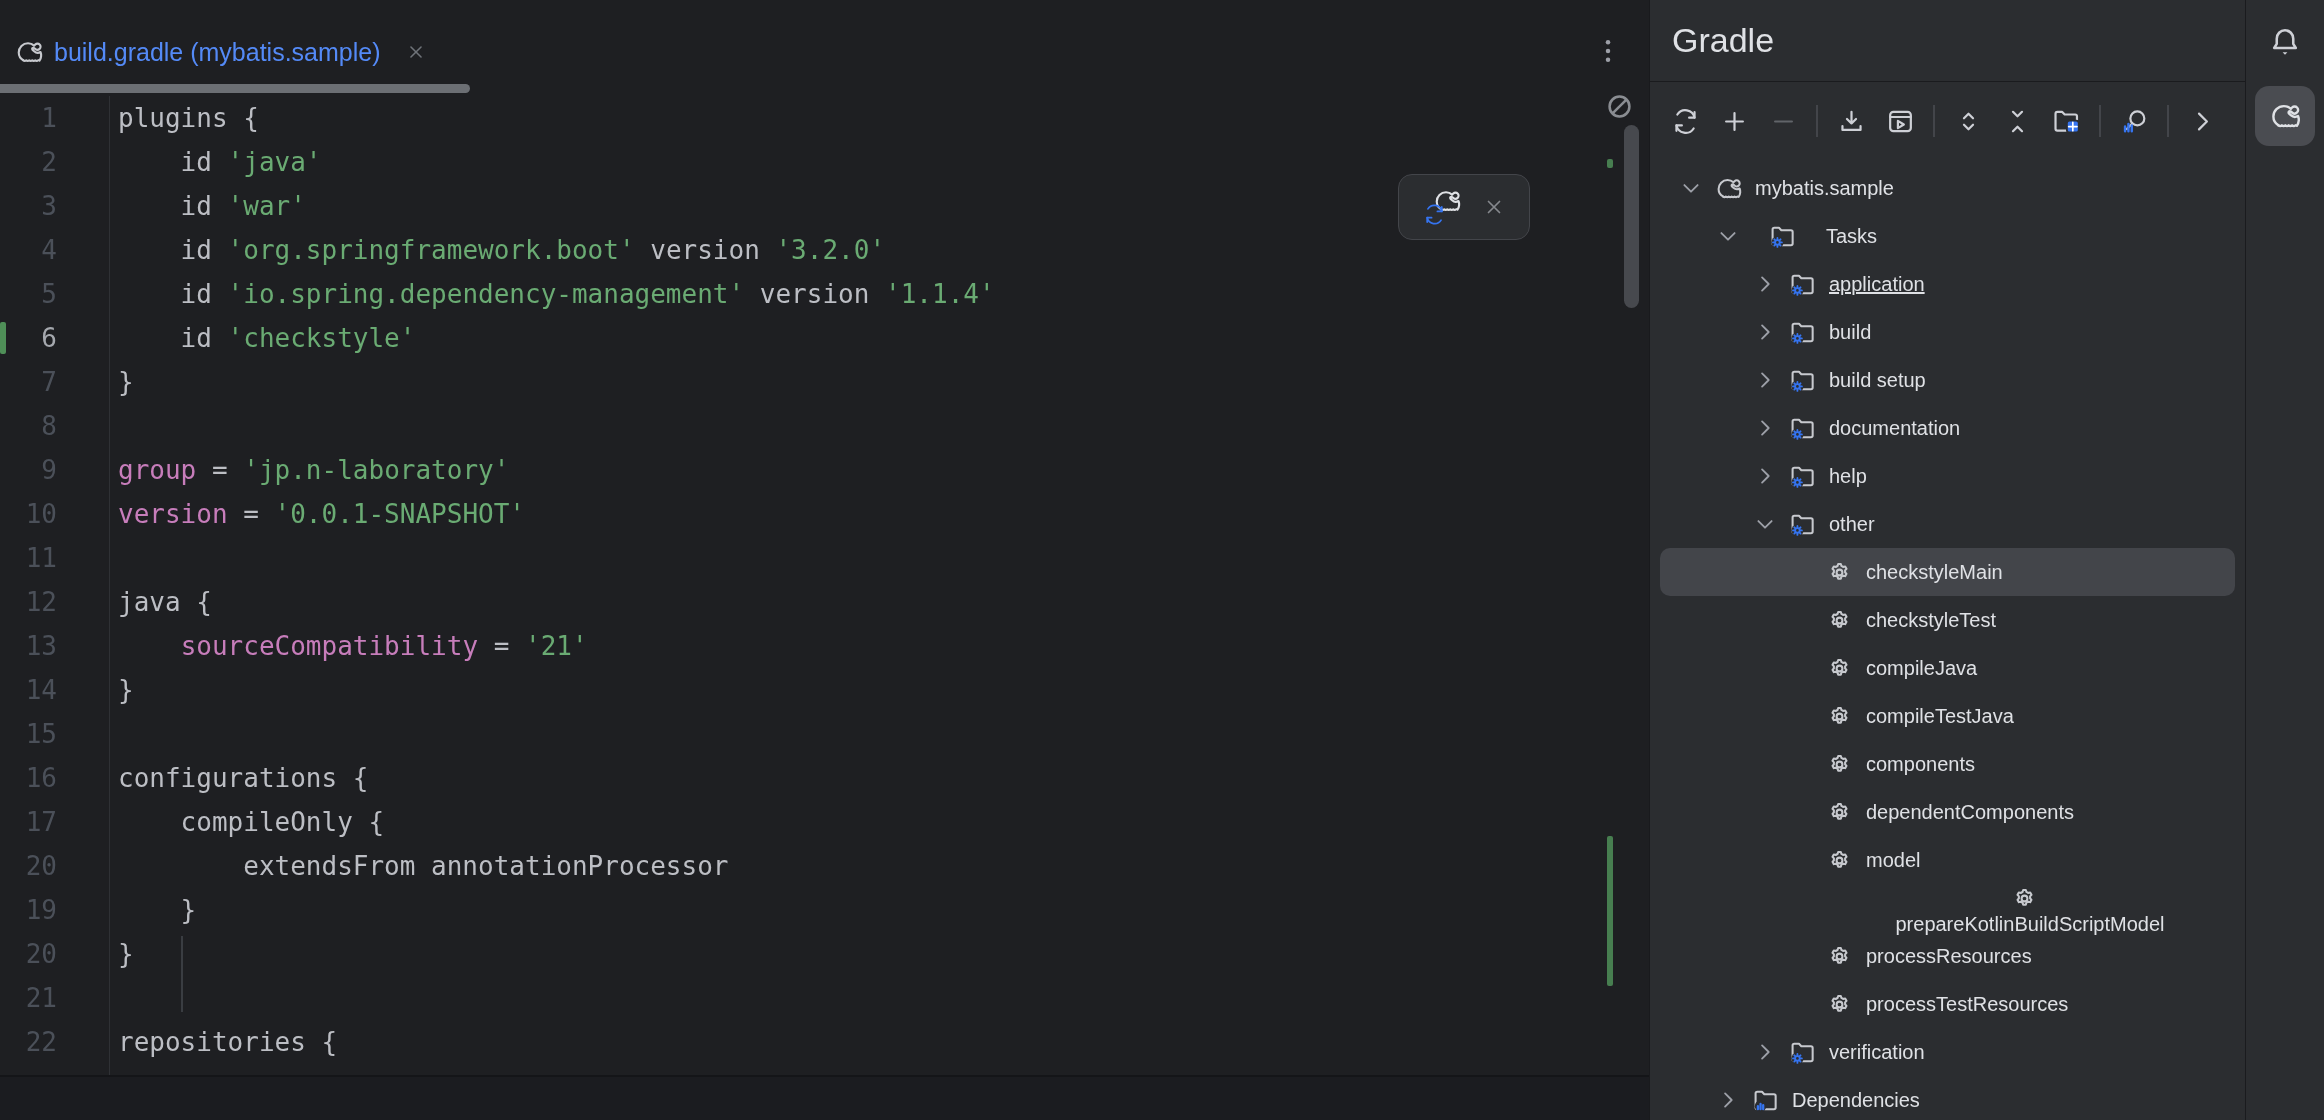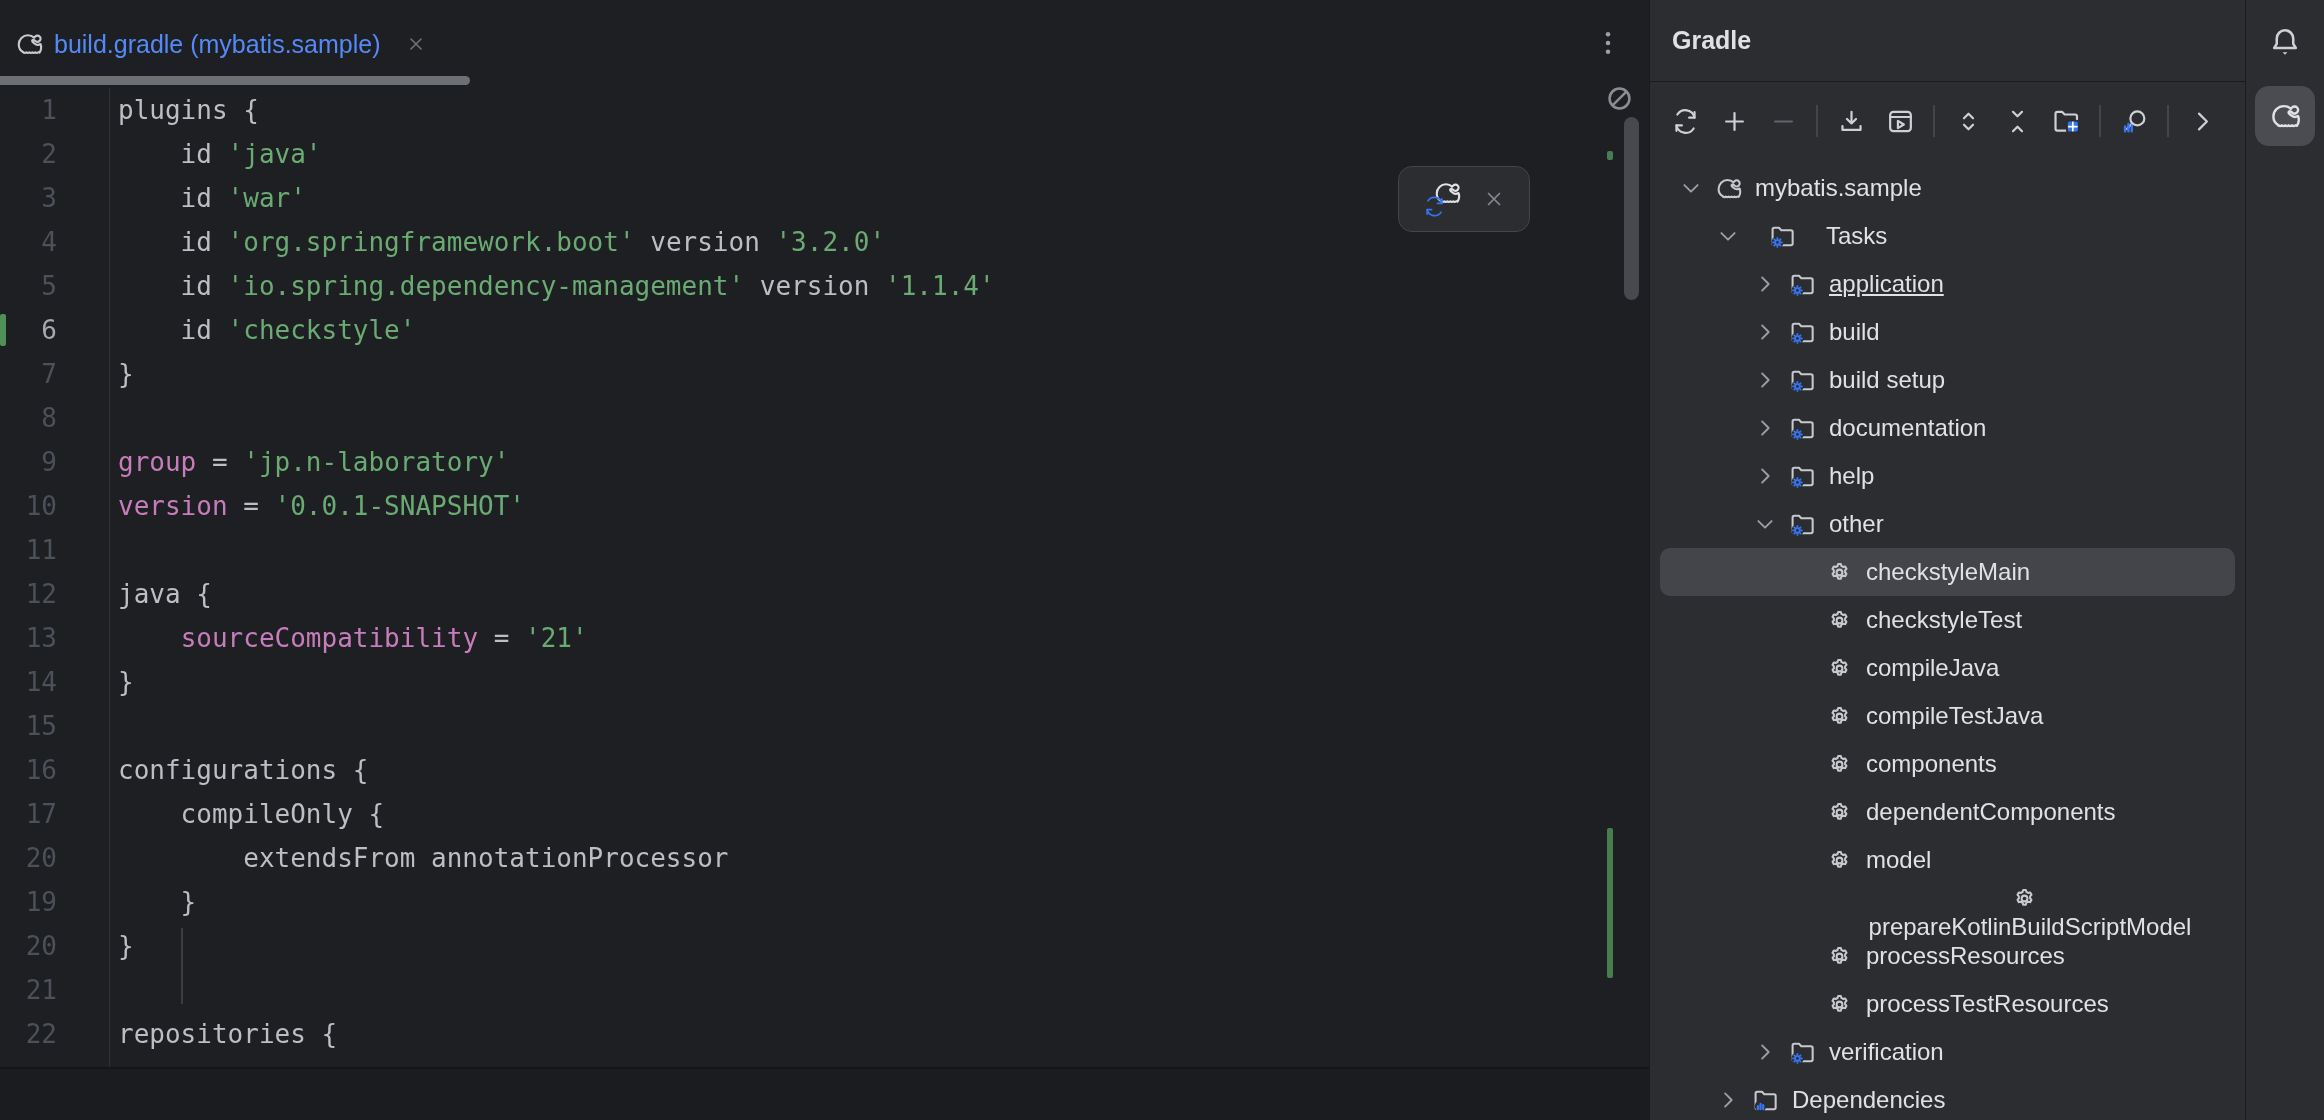--- a/index.html
+++ b/index.html
@@ -10,21 +10,21 @@
   }
   *{margin:0;padding:0;box-sizing:border-box}
   html,body{width:2324px;height:1120px;overflow:hidden;background:var(--editor-bg);
     font-family:"Liberation Sans","DejaVu Sans",sans-serif}
   .abs{position:absolute}
   svg.i{width:100%;height:100%;display:block;fill:none;stroke:currentColor;
     stroke-width:1.7;stroke-linecap:round;stroke-linejoin:round}
   button{background:none;border:none;cursor:pointer;color:inherit;font:inherit}
 
   
-  #editor-pane{position:absolute;left:0;top:0;width:1649px;height:972px;background:var(--editor-bg)}
+  #editor-pane{position:absolute;left:0;top:8px;width:1649px;height:972px;background:var(--editor-bg)}
   #tabbar{position:relative;height:88px;background:var(--editor-bg)}
   .tab{position:absolute;left:0;top:0;height:88px;display:flex;align-items:center;
     padding:0 26px 0 14px;gap:10px}
   .tab-ic{width:30px;height:30px;color:#c7c9ce;flex:none}
   .tab-title{font-size:25px;color:var(--tab-blue);white-space:nowrap}
   .tab-close{width:22px;height:22px;color:#6f7379;margin-left:14px}
   .tab-underline{position:absolute;left:0;top:76px;width:470px;height:9px;
     background:#6c6f74;border-radius:0 5px 5px 0}
   #kebab{position:absolute;right:26px;top:26px;width:30px;height:34px;color:#9da0a8}
 
@@ -52,31 +52,31 @@
   .stripe-mark{left:1607px;width:6px;background:var(--vcs-green);border-radius:2px;opacity:.85}
   #mark-small{top:151px;height:9px}
   #mark-tall{top:828px;height:150px}
   #editor-bottom{left:0;top:1067px;width:1649px;height:53px;background:#1b1c20;border-top:2px solid #141518}
 
   
   #gradle-panel{position:absolute;left:1649px;top:0;width:596px;height:1120px;
     background:var(--panel-bg);border-left:1.5px solid #191a1d}
   #gp-header{height:82px;display:flex;align-items:center;padding-left:22px;
     border-bottom:1.5px solid var(--divider)}
-  #gp-title{font-size:25px;font-weight:bold;color:var(--tree-fg)}
+  #gp-title{font-size:34px;font-weight:normal;color:var(--tree-fg)}
   #gp-toolbar{display:flex;align-items:center;height:78px;padding:0 12px;gap:3px}
   .tb-btn{width:46px;height:44px;border-radius:8px;display:flex;align-items:center;
     justify-content:center;color:var(--icon)}
   .tb-btn .bi{width:31px;height:31px}
   .tb-btn.dis{color:#616469}
   .tb-div{width:2px;height:32px;background:#43454a;margin:0 7px;flex:none}
 
   #tree{padding-top:4px;overflow:hidden;height:956px}
   .trow{height:48px;display:flex;align-items:center;margin:0 10px;border-radius:10px;
-    font-size:24px;color:var(--tree-fg)}
+    font-size:20px;color:var(--tree-fg)}
   .trow.sel{background:var(--selection)}
   .tch{width:26px;height:26px;margin-right:10px;flex:none;color:#9da0a8}
   .tch.exp svg{transform:rotate(90deg)}
   .ticon{width:29px;height:29px;margin-right:12px;flex:none;color:#c7c9ce}
   .tlabel{white-space:nowrap}
 
   
   #stripe{position:absolute;left:2245px;top:0;width:79px;height:1120px;
     background:var(--panel-bg);border-left:1.5px solid var(--divider);
     display:flex;flex-direction:column;align-items:center}

